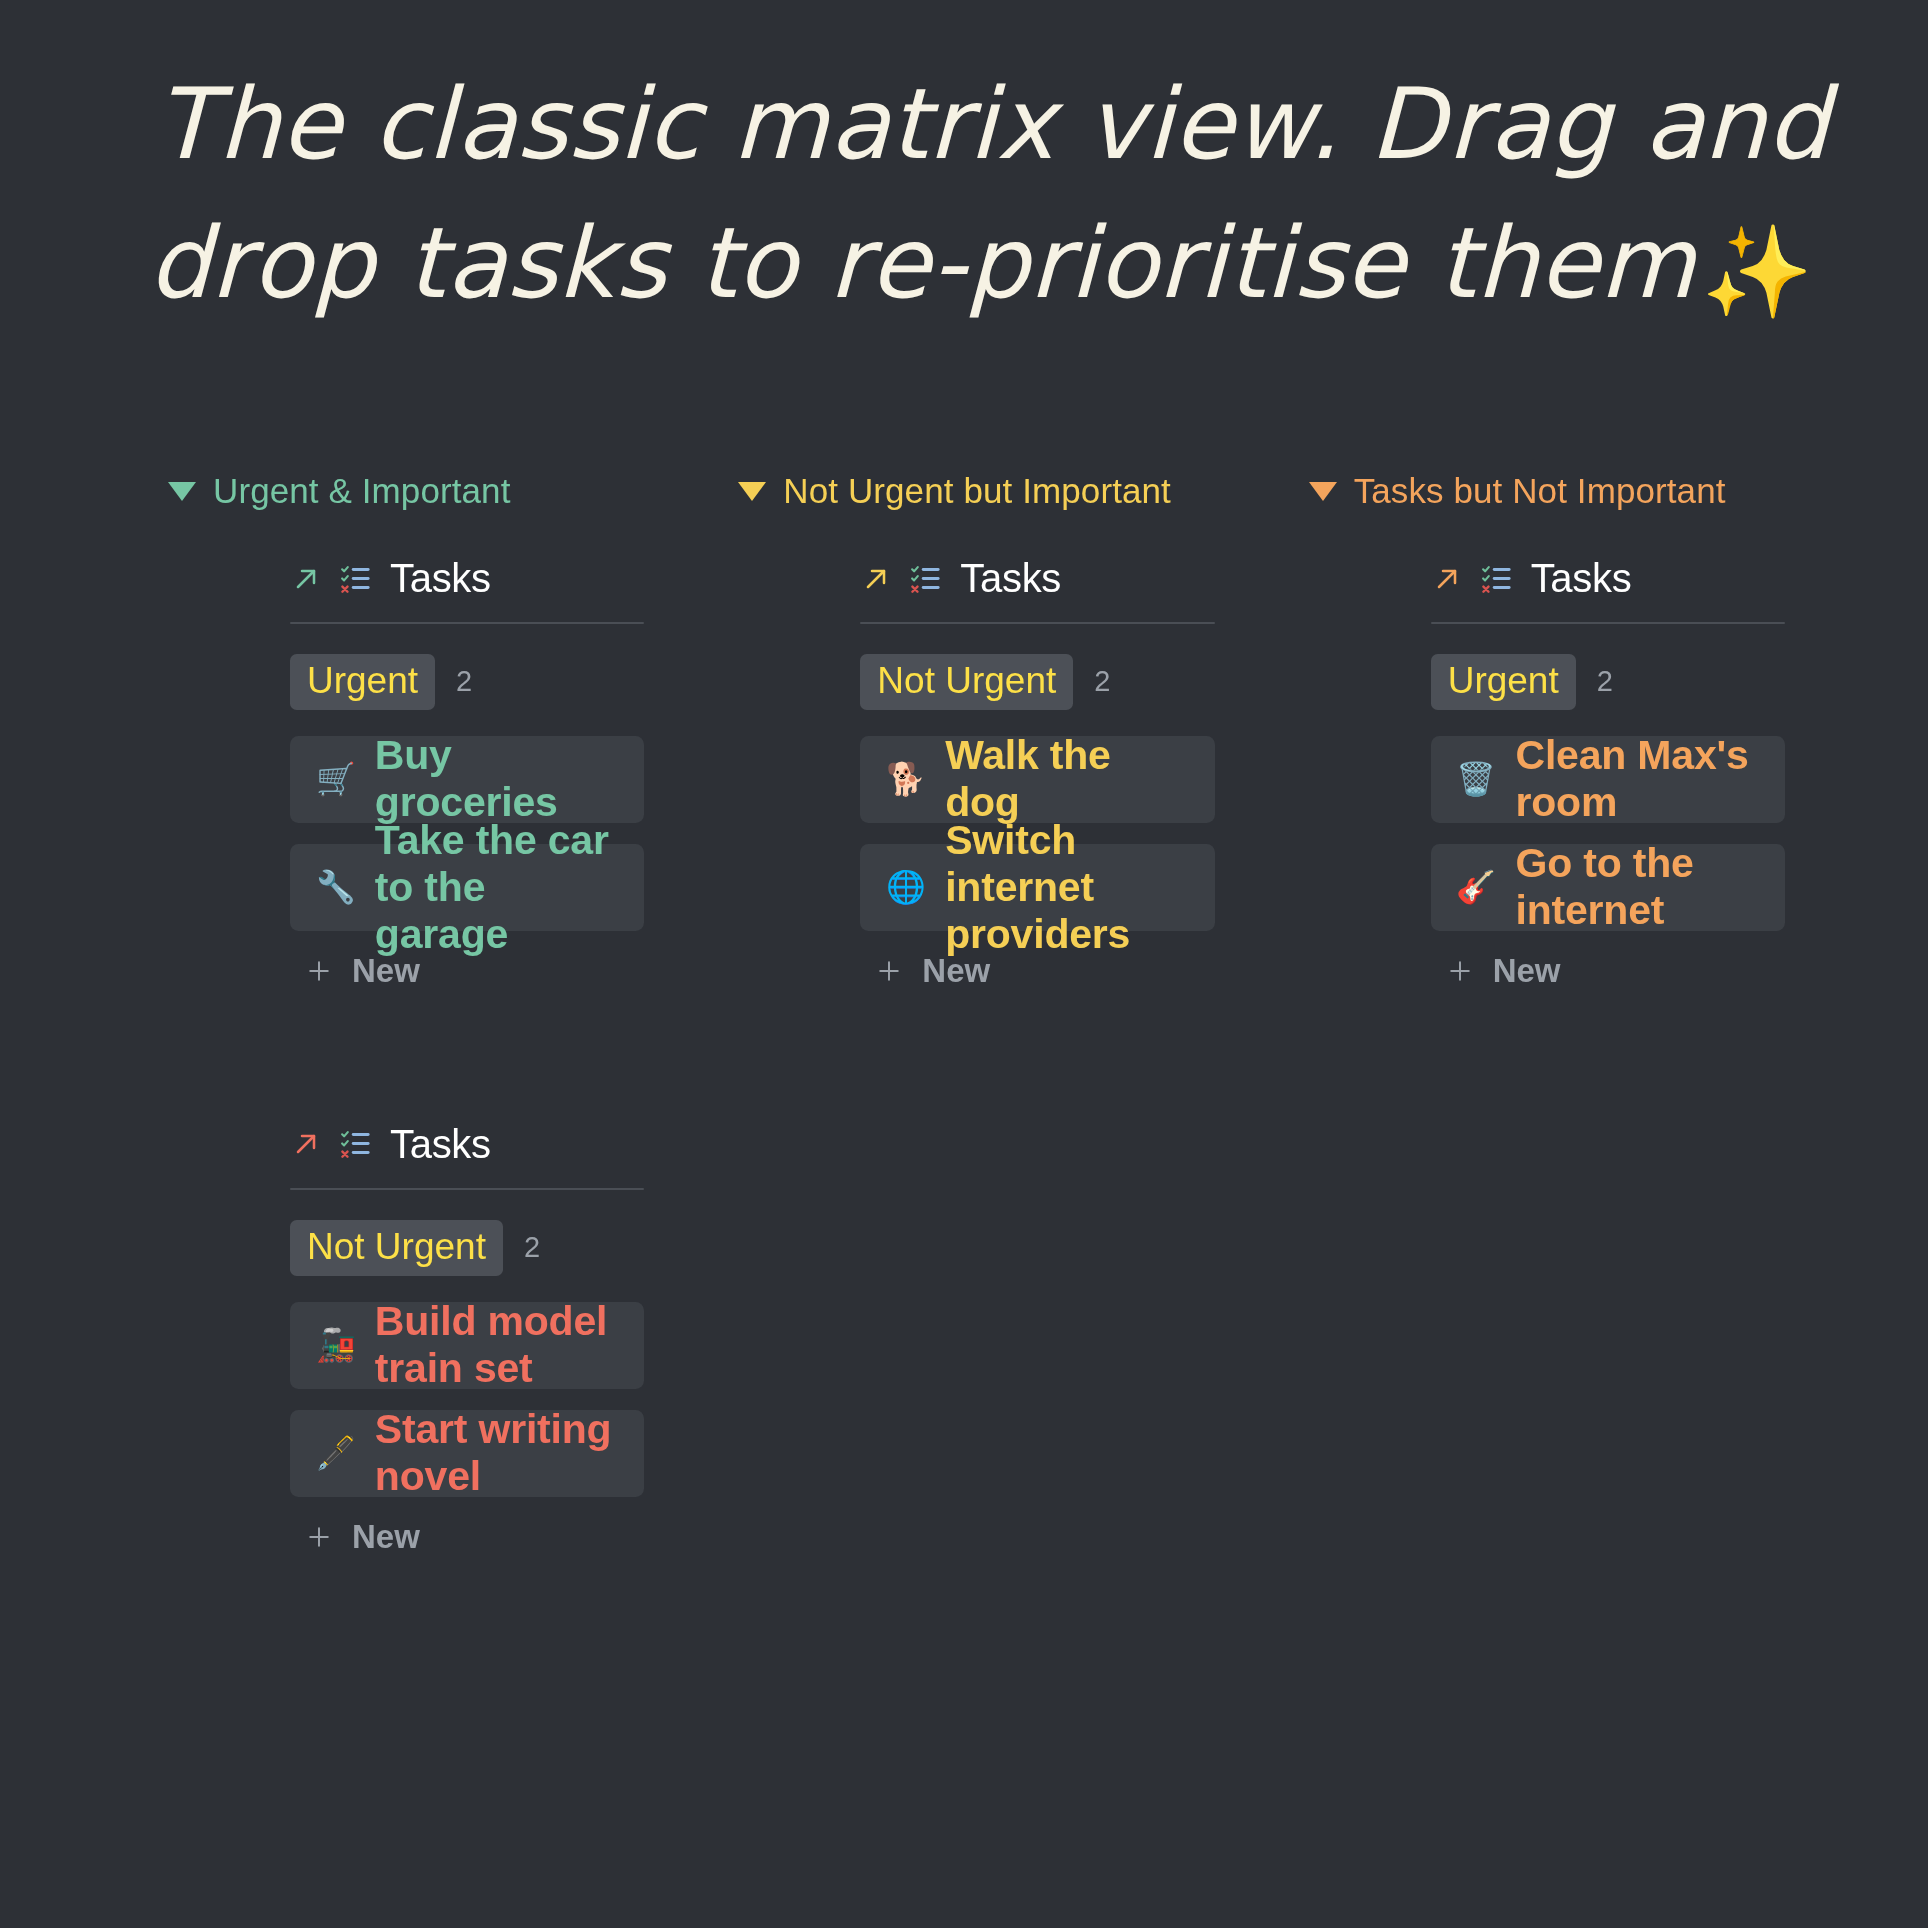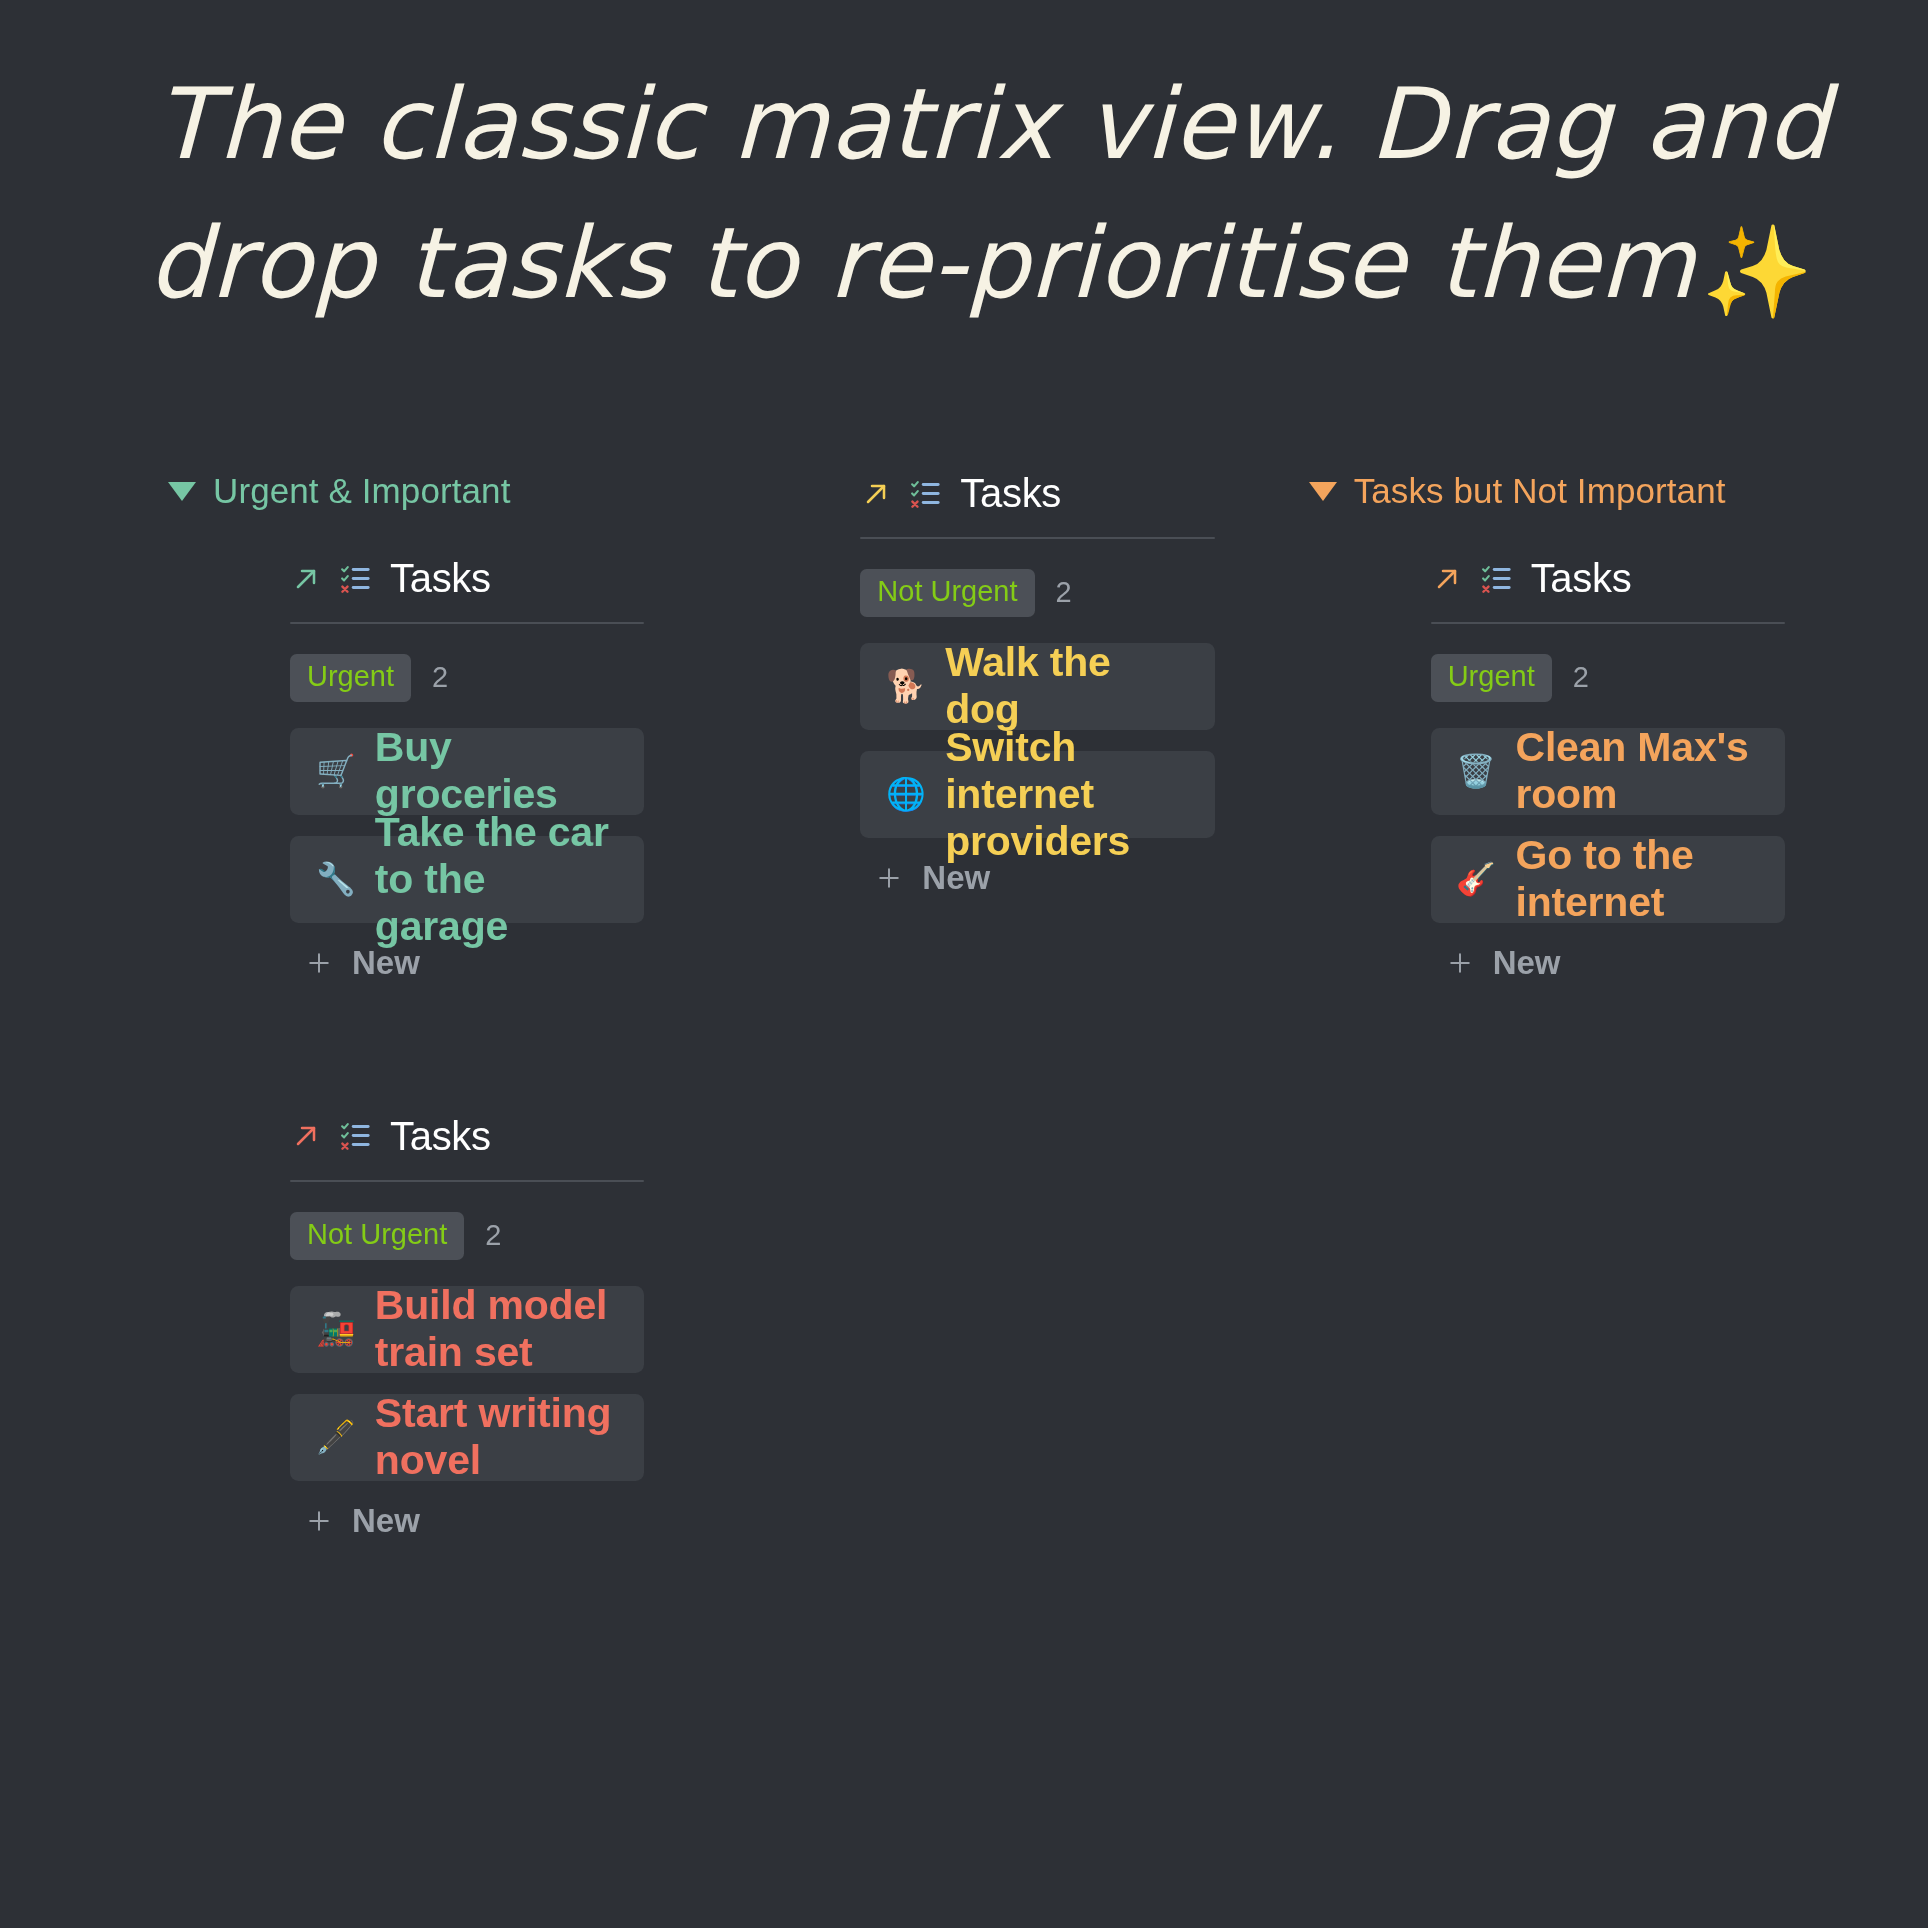--- a/index.html
+++ b/index.html
@@ -110,22 +110,22 @@
   }
 
   .group-row {
     display: flex;
     align-items: center;
     gap: 21px;
     margin-bottom: 26px;
   }
   .group-pill {
     background: #4c5057;
-    color: #84cc16;
-    font-size: 29px;
+    color: #fde047;
+    font-size: 37px;
     padding: 8.5px 17px 10.4px;
     border-radius: 6.6px;
     line-height: 1;
   }
   .group-count {
     color: #9ba1a9;
     font-size: 29px;
     line-height: 1;
   }
 
@@ -214,20 +214,24 @@
           <div class="new-row">
             <svg class="plus-icon" width="28" height="28" viewBox="0 0 24 24" stroke="#9ba1a9" stroke-width="1.7" stroke-linecap="round">
               <line x1="12" y1="4.5" x2="12" y2="19.5"></line>
               <line x1="4.5" y1="12" x2="19.5" y2="12"></line>
             </svg>
             <span class="new-label">New</span>
           </div>
         </div>
       </div>
       <div class="quadrant">
+        <div class="quad-header">
+          <span class="caret" style="color:#f5cf55"></span>
+          <span class="quad-title" style="color:#f5cf55">Not Urgent but Important</span>
+        </div>
         <div class="block">
           <div class="block-header">
             <svg class="arrow-icon" width="32" height="32" viewBox="0 0 24 24" fill="none" stroke="#f5cf55" stroke-width="1.9" stroke-linecap="round" stroke-linejoin="round">
               <line x1="6" y1="18" x2="18" y2="6"></line>
               <polyline points="9 6 18 6 18 15"></polyline>
             </svg>
             <svg class="check-list-icon" width="34" height="34" viewBox="0 0 24 24" fill="none">
               <polyline points="2.2,5.2 3.6,6.6 6.2,3.6" stroke="#6fbf9a" stroke-width="1.5" stroke-linecap="round" stroke-linejoin="round" fill="none"></polyline>
               <polyline points="2.2,11.6 3.6,13 6.2,10" stroke="#6fbf9a" stroke-width="1.5" stroke-linecap="round" stroke-linejoin="round" fill="none"></polyline>
               <path d="M2.4 17.4 L6.0 21.0 M6.0 17.4 L2.4 21.0" stroke="#d9534f" stroke-width="1.7" stroke-linecap="round"></path>

